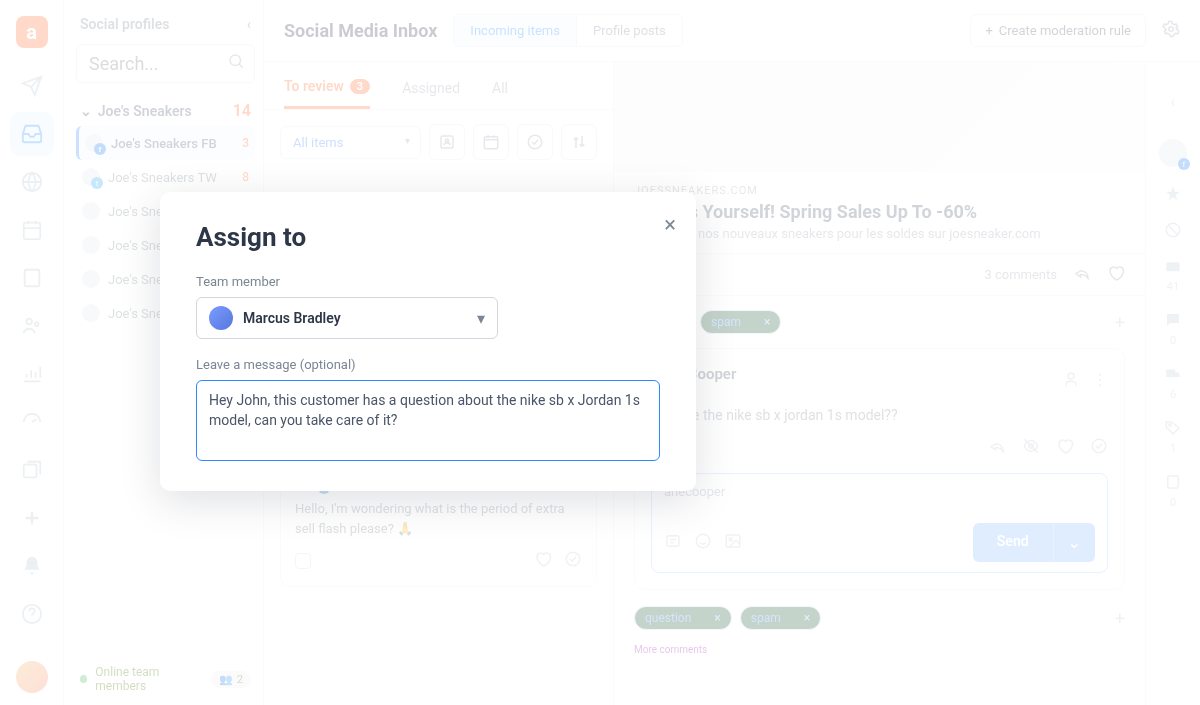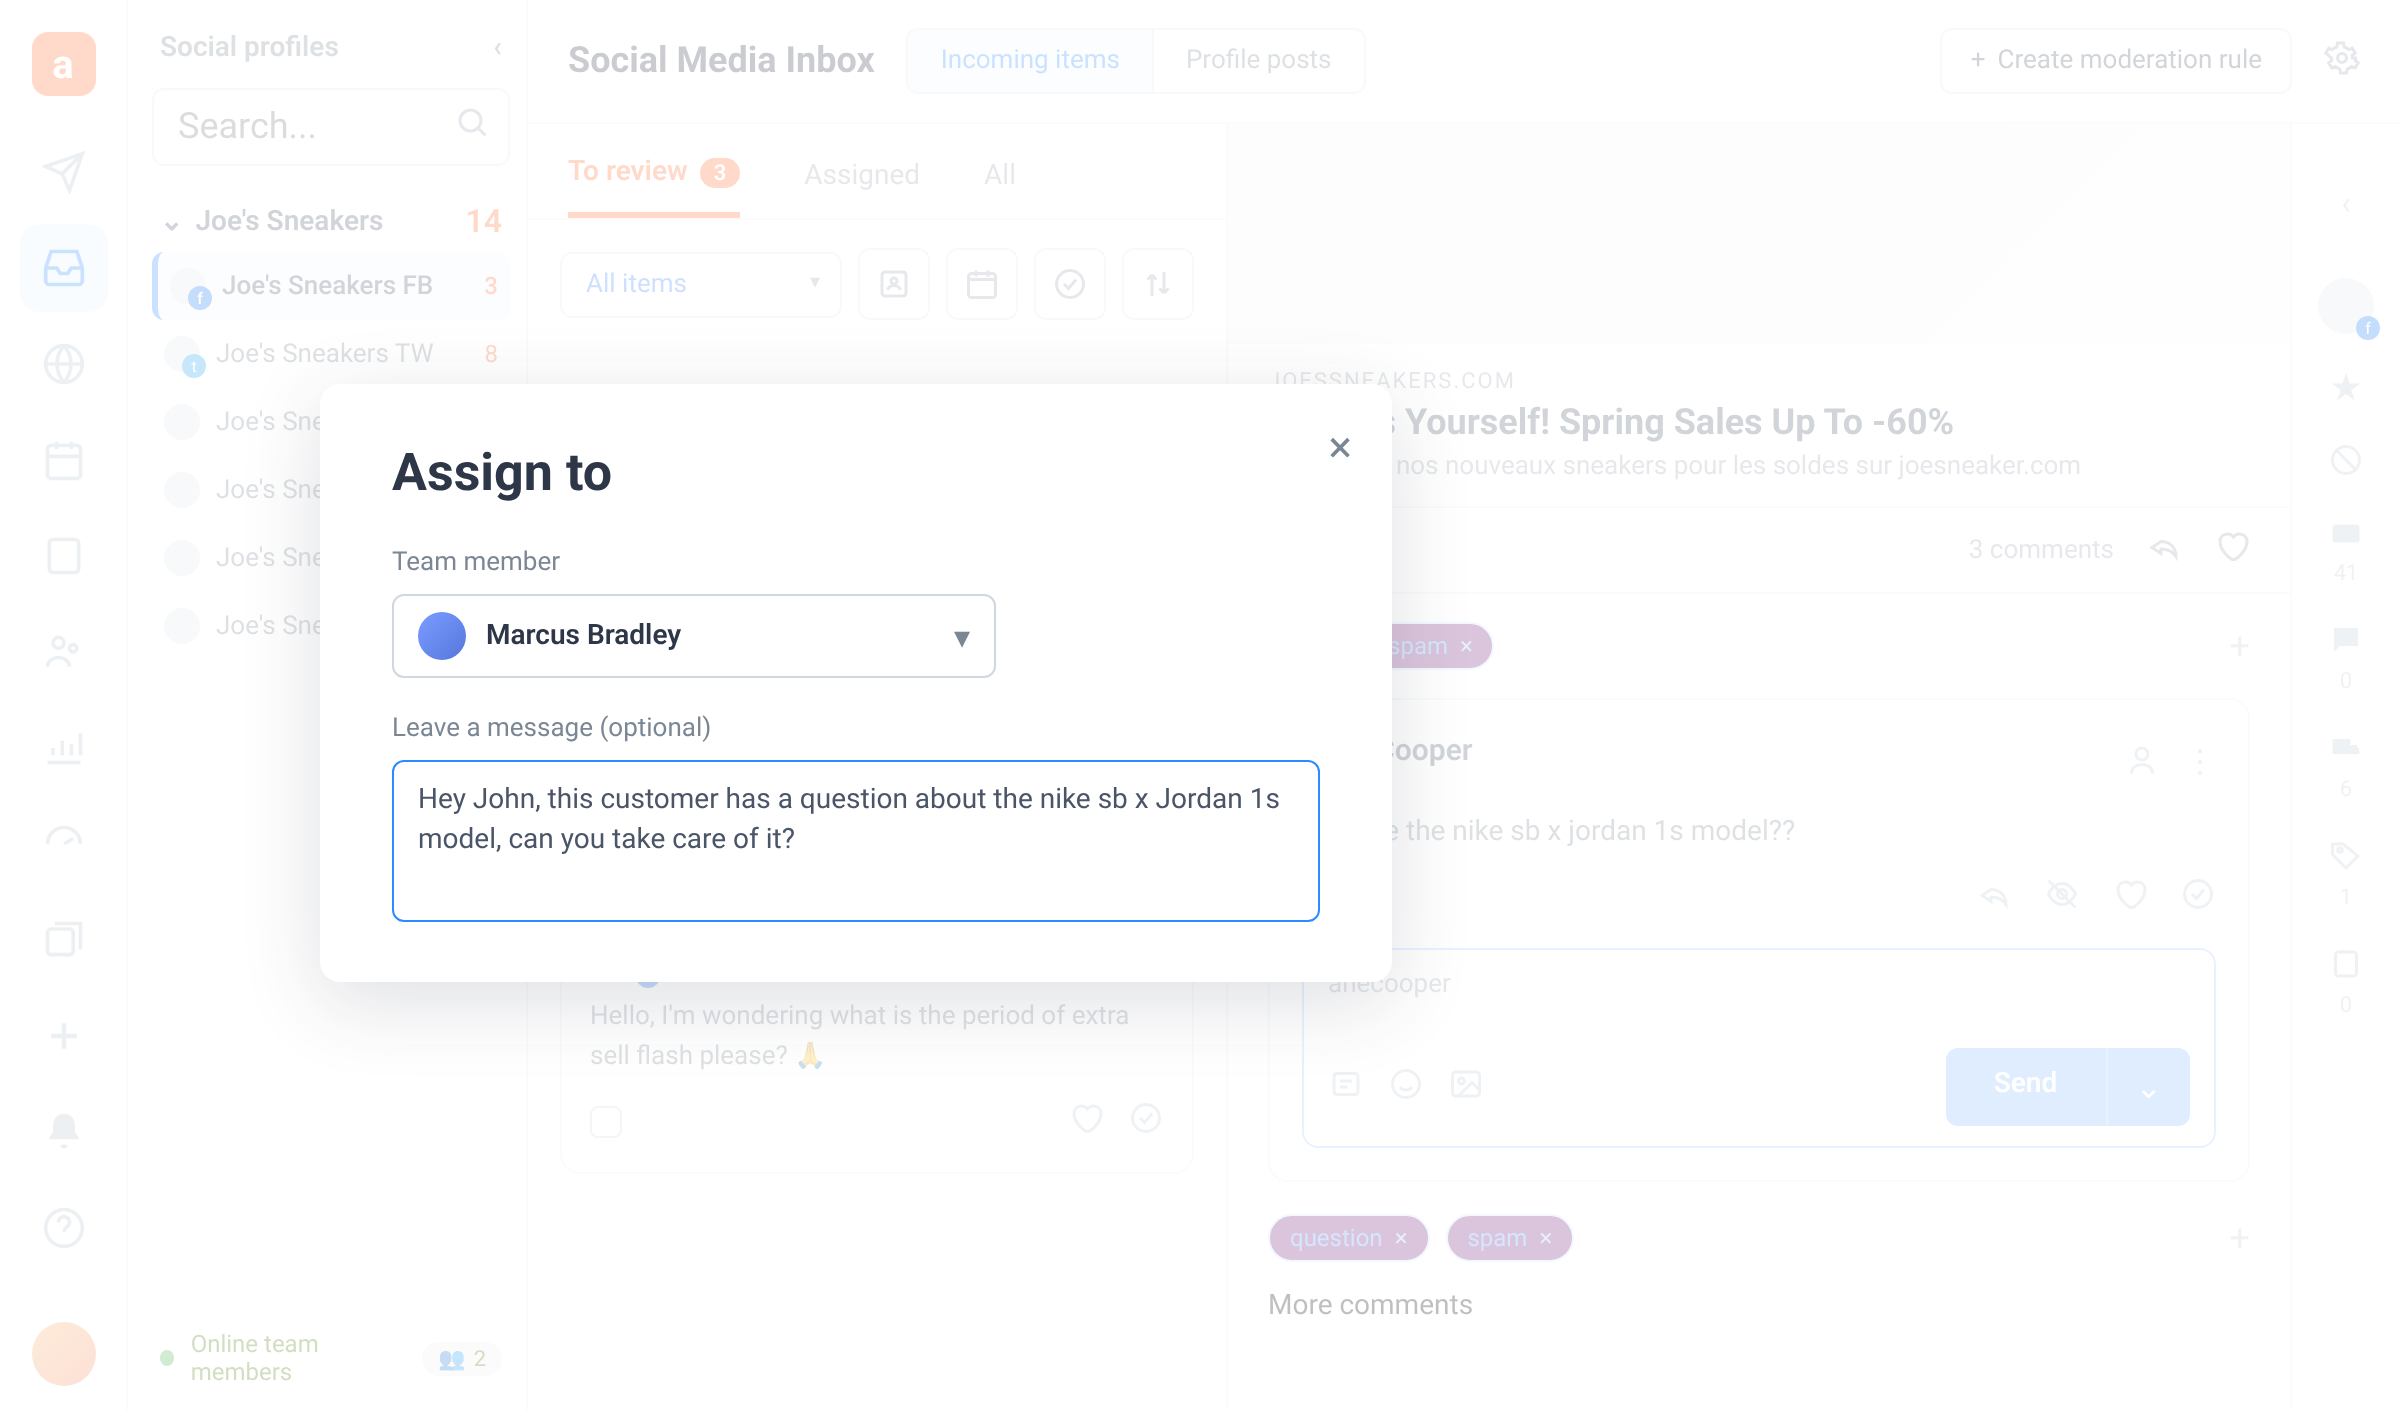--- a/index.html
+++ b/index.html
@@ -73,40 +73,40 @@
 .post-hero { height: 110px; background: linear-gradient(135deg,#f5f5f5,#fafafa); display: flex; align-items: flex-end; justify-content: flex-end; padding: 10px 20px; }
 .post-meta { padding: 12px 20px; }
 .post-domain { font-size: 11px; letter-spacing: 1px; color: #9aa5b1; text-transform: uppercase; }
 .post-title { font-size: 18px; font-weight: 700; color: #4a5568; margin: 4px 0; }
 .post-desc { font-size: 13px; color: #9aa5b1; }
 .post-bar { display: flex; align-items: flex-end; padding: 10px 20px; gap: 10px; border-top: 1px solid #f0f0f0; border-bottom: 1px solid #f0f0f0; }
 .fb-circle { width: 20px; height: 20px; border-radius: 50%; background: #1877f2; color: #fff; display: flex; align-items: center; justify-content: center; font-size: 12px; font-weight: 700; }
 .post-bar-right { margin-left: auto; display: flex; gap: 16px; color: #9aa5b1; font-size: 13px; align-items: center; }
 
 .tag-row { display: flex; gap: 8px; padding: 14px 20px; align-items: center; }
-.tag-pill { border: 1px solid #cfe3ff; background: #701a75; color: #5a9cff; padding: 4px 10px; border-radius: 14px; font-size: 12px; display: flex; align-items: center; gap: 6px; }
+.tag-pill { border: 1px solid #cfe3ff; background: #14532d; color: #5a9cff; padding: 4px 10px; border-radius: 14px; font-size: 12px; display: flex; align-items: center; gap: 23px; }
 .tag-pill .x { color: #9bc1ff; cursor: pointer; }
 .add-tag { margin-left: auto; color: #c0cad4; font-size: 18px; cursor: pointer; }
 
 .comment-box { margin: 0 20px 16px; border: 1px solid #e8eef5; border-radius: 10px; padding: 16px; }
 .comment-head { display: flex; align-items: center; gap: 10px; }
 .comment-name { font-weight: 600; color: #4a5568; font-size: 15px; }
 .comment-time { font-size: 12px; color: #9aa5b1; }
 .comment-menu { margin-left: auto; display: flex; gap: 12px; color: #c0cad4; }
 .comment-text { font-size: 14px; color: #7b8794; margin: 10px 0 14px; }
 .comment-actions { display: flex; justify-content: flex-end; gap: 16px; color: #c0cad4; margin-bottom: 14px; }
 .reply-box { border: 1.5px solid #a5caff; border-radius: 8px; padding: 10px 12px; }
 .reply-mention { color: #9aa5b1; font-size: 13px; margin-bottom: 24px; }
 .reply-bar { display: flex; align-items: center; gap: 14px; }
 .reply-icons { display: flex; gap: 12px; color: #c0cad4; }
 .send-btn { margin-left: auto; display: flex; }
 .send-main { background: #82b7ff; color: #fff; padding: 10px 24px; border-radius: 6px 0 0 6px; font-weight: 600; font-size: 14px; cursor: pointer; }
 .send-caret { background: #82b7ff; color: #fff; padding: 10px 14px; border-radius: 0 6px 6px 0; border-left: 1px solid rgba(255,255,255,0.3); cursor: pointer; }
 
-.more-link { padding: 0 20px 20px; color: #000000; font-size: 14px; cursor: pointer; }
+.more-link { padding: 0 20px 20px; color: #a21caf; font-size: 10px; cursor: pointer; }
 
 
 .right-rail { width: 55px; border-left: 1px solid #f0f0f0; padding-top: 30px; display: flex; flex-direction: column; align-items: center; gap: 18px; color: #c0cad4; font-size: 11px; }
 .right-rail .chev { font-size: 16px; margin-bottom: 10px; cursor: pointer; }
 .right-rail .ritem { display: flex; flex-direction: column; align-items: center; gap: 2px; }
 .right-rail .ravatar { width: 28px; height: 28px; border-radius: 50%; background: #e0e6ed; position: relative; }
 
 
 .overlay { position: absolute; inset: 0; background: rgba(255,255,255,0.75); display: flex; align-items: flex-start; justify-content: flex-start; }
 .modal { position: absolute; left: 160px; top: 192px; width: 536px; background: #fff; border-radius: 10px; box-shadow: 0 10px 40px rgba(40,50,70,0.15); padding: 30px 36px 26px; }

